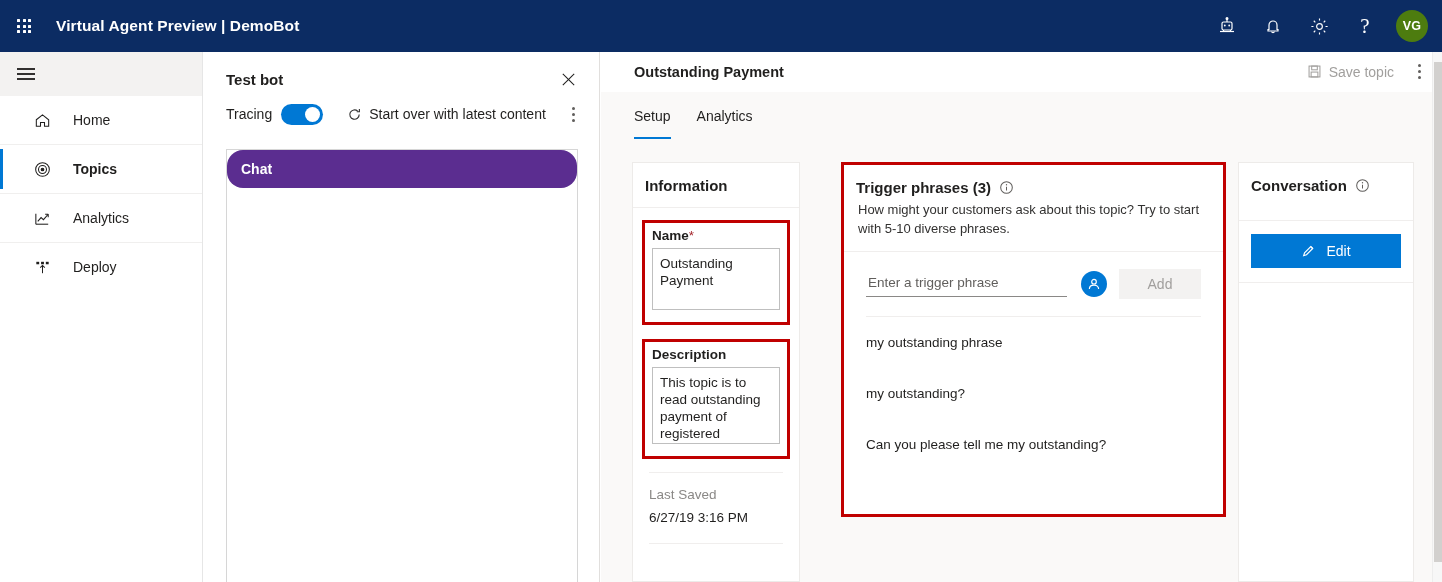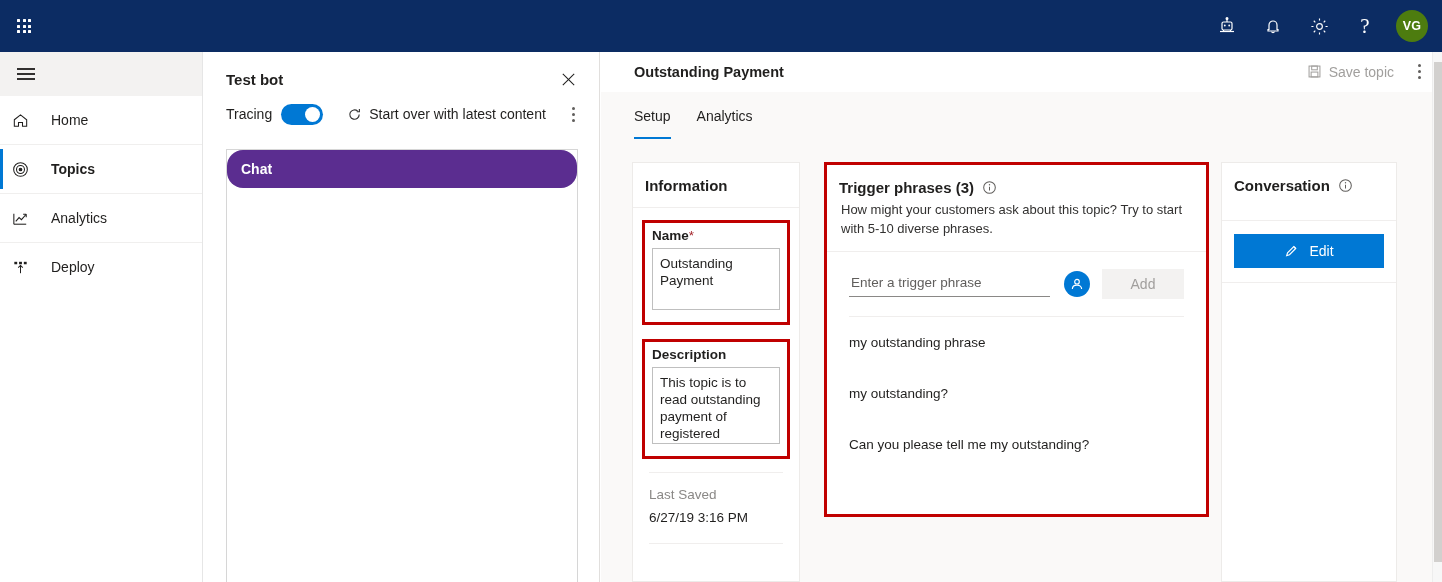--- a/index.html
+++ b/index.html
@@ -80,21 +80,21 @@
     padding-left: 17px;
     cursor: pointer;
   }
   .nav-hamburger .bars { width: 18px; }
   .nav-hamburger .bars i {
     display: block; height: 1.5px; background: #323130; margin: 3.5px 0;
   }
   .nav-item {
     height: 48px;
     display: flex; align-items: center;
-    padding-left: 11px;
+    padding-left: 33px;
     cursor: pointer;
     position: relative;
     font-size: 14px;
     color: #201f1e;
   }
   .nav-item.selected { background: #ffffff; font-weight: bold; }
   .nav-item.selected::before {
     content: "";
     position: absolute;
     left: 0; top: 4px; bottom: 4px;
@@ -232,21 +232,21 @@
     width: 841px; height: 420px;
     display: flex;
     padding-left: 31px;
   }
   .panel {
     background: #ffffff;
     border: 1px solid #edebe9;
     height: 420px;
   }
   .panel-info { width: 168px; }
-  .panel-trigger { width: 385px; margin-left: 24px; }
+  .panel-trigger { width: 385px; margin-left: 41px; }
   .panel-conv { width: 176px; margin-left: 12px; }
 
   .panel-title {
     font-size: 15px; font-weight: bold; color: #201f1e;
     padding: 14px 0 13px 12px;
     display: flex; align-items: center;
     border-bottom: 1px solid #f0eeed;
   }
   .panel-title .infoicon { margin-left: 8px; display: flex; }
 
@@ -358,20 +358,21 @@
         <i></i>
         <i></i>
         <i></i>
         <i></i>
         <i></i>
         <i></i>
         <i></i>
         <i></i>
     </div>
   </div>
+  <div class="app-title">Virtual Agent Preview | DemoBot</div>
   <div class="topbar-spacer"></div>
   <div class="topbar-icons">
     <div class="tb-icon">
       <svg width="20" height="20" viewBox="0 0 20 20" fill="none" stroke="#ffffff" stroke-width="1.2">
         <rect x="5" y="6" width="10" height="8" rx="1.5"></rect>
         <line x1="10" y1="3" x2="10" y2="6"></line>
         <circle cx="10" cy="2.6" r="0.9" fill="#ffffff"></circle>
         <circle cx="7.8" cy="9.5" r="0.9" fill="#ffffff" stroke="none"></circle>
         <circle cx="12.2" cy="9.5" r="0.9" fill="#ffffff" stroke="none"></circle>
         <line x1="3" y1="15.5" x2="17" y2="15.5"></line>

